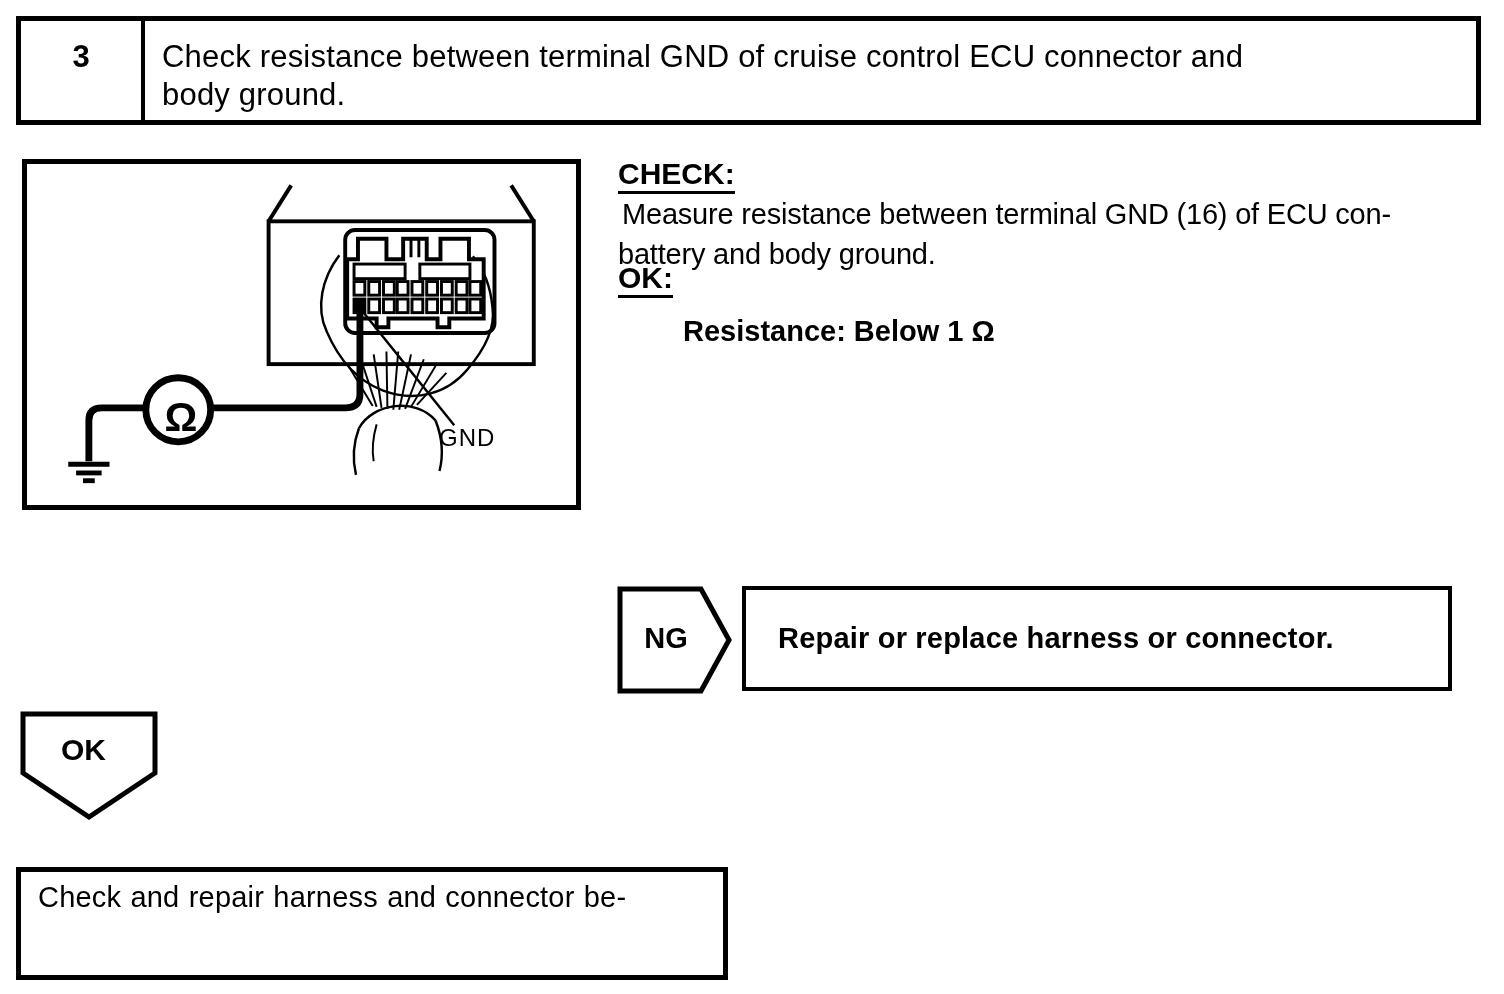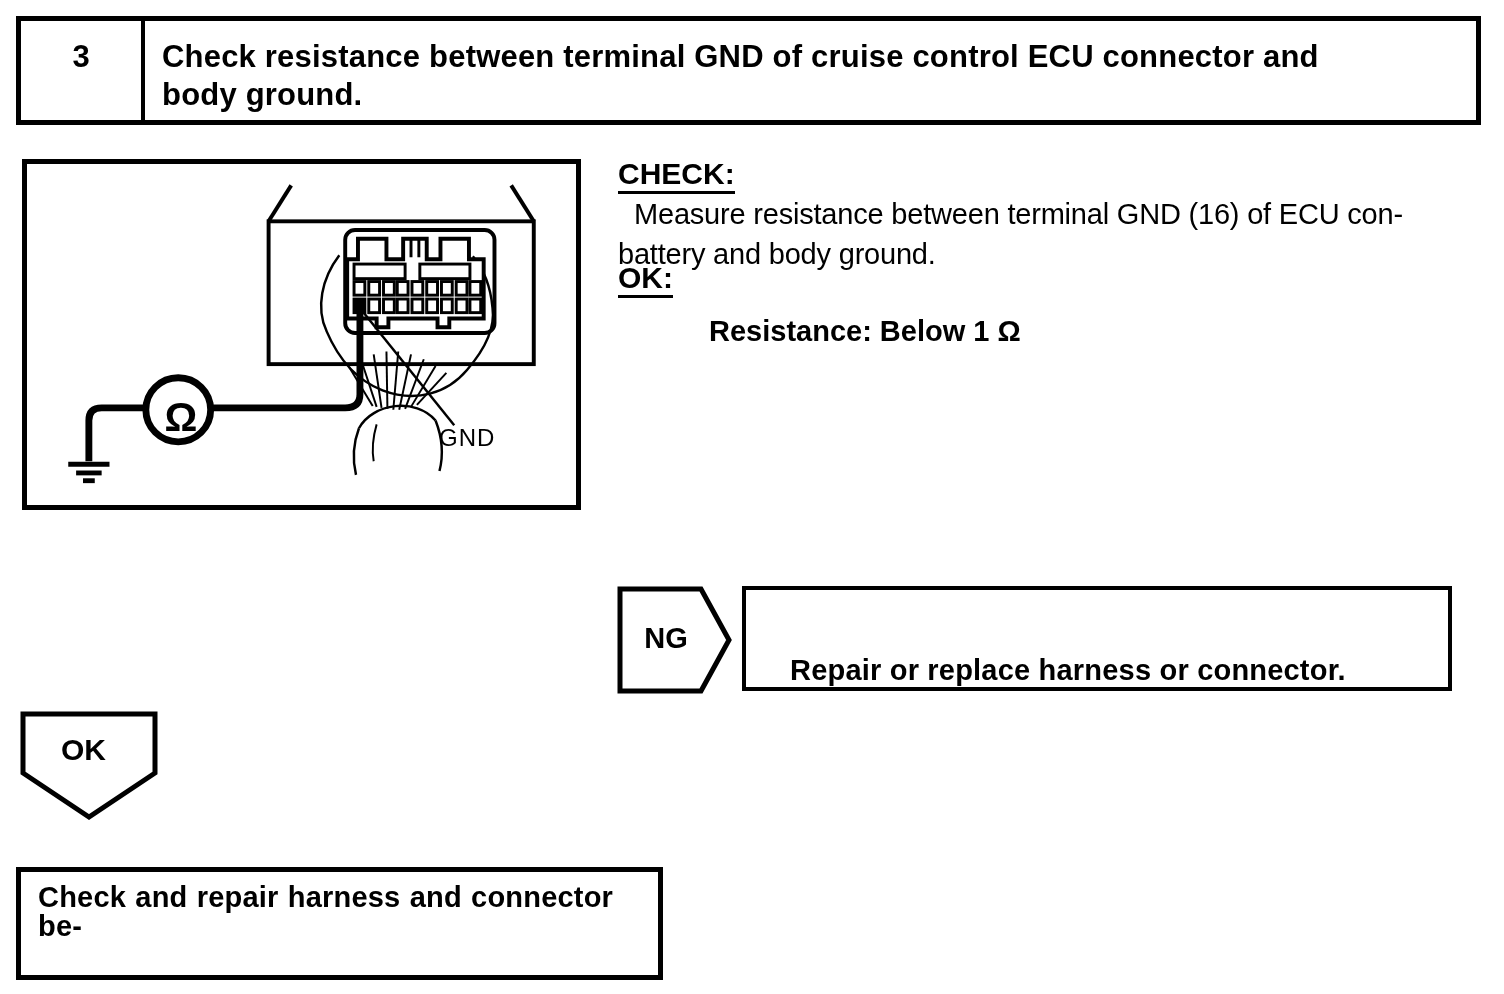--- a/index.html
+++ b/index.html
@@ -20,21 +20,21 @@
     display: flex;
   }
   .step-num-cell {
     width: 124px; border-right: 4px solid #000;
     display: flex; justify-content: center;
     padding-top: 18px;
     font-size: 31px; font-weight: bold;
   }
   .step-title-cell {
     flex: 1; padding: 17px 20px 0 17px;
-    font-size: 31px; font-weight: bold; line-height: 38px;
+    font-size: 31px; font-weight: normal; line-height: 38px;
     letter-spacing: 0.2px;
   }
   
   .diagram-box {
     position: absolute; left: 22px; top: 159px;
     width: 559px; height: 351px;
     border: 5px solid #000;
     background: #fff;
   }
   .diagram-box svg { position: absolute; left: 0; top: 0; }
@@ -47,55 +47,55 @@
     font-size: 24px; font-weight: 400; letter-spacing: 1px;
   }
   
   .instr { position: absolute; left: 618px; top: 157px; width: 860px; }
   .u-head {
     display: inline-block; font-size: 30px; font-weight: bold;
     border-bottom: 3px solid #000; 
   }
   .instr-line { font-size: 29px; font-weight: 400; letter-spacing: -0.2px; }
   .check-head { position: absolute; left: 0; top: 0; }
-  .check-l1 { position: absolute; left: 16px; top: 41px; width: 860px; }
+  .check-l1 { position: absolute; left: 4px; top: 41px; width: 860px; }
   .check-l2 { position: absolute; left: 0; top: 81px; width: 860px; }
   .ok-head  { position: absolute; left: 0; top: 104px; }
   .res-line {
-    position: absolute; left: 91px; top: 158px;
+    position: absolute; left: 65px; top: 158px;
     font-size: 29px; font-weight: bold;
   }
   
   .ng-wrap { position: absolute; left: 617px; top: 586px; width: 115px; height: 104px; }
   .ng-text {
     position: absolute; left: 8px; top: 0; width: 82px; height: 105px;
     display: flex; align-items: center; justify-content: center;
     font-size: 29px; font-weight: bold;
   }
   .ng-box {
     position: absolute; left: 742px; top: 586px;
     width: 710px; height: 105px;
     border: 4px solid #000;
-    display: flex; align-items: flex-end;
-    padding-left: 44px;
+    display: flex; align-items: center;
+    padding-left: 32px;
     font-size: 29px; font-weight: bold; letter-spacing: 0.2px;
   }
   
   .ok-wrap { position: absolute; left: 20px; top: 711px; width: 138px; height: 110px; text-decoration: underline; }
   .ok-text {
     position: absolute; left: 41px; top: 22px;
     font-size: 30px; font-weight: bold;
   }
   
   .result-box {
     position: absolute; left: 16px; top: 867px;
-    width: 647px; height: 113px;
+    width: 712px; height: 113px;
     border: 5px solid #000;
     padding: 11px 16px 0 17px;
-    font-size: 29px; font-weight: bold; line-height: 29px;
+    font-size: 29px; font-weight: normal; line-height: 29px;
     letter-spacing: 0.2px;
   }
   .result-l1 { word-spacing: 1px; }
   .result-l2 { word-spacing: 8px; }
 </style>
 </head>
 <body>
 
 <div class="page">
 

